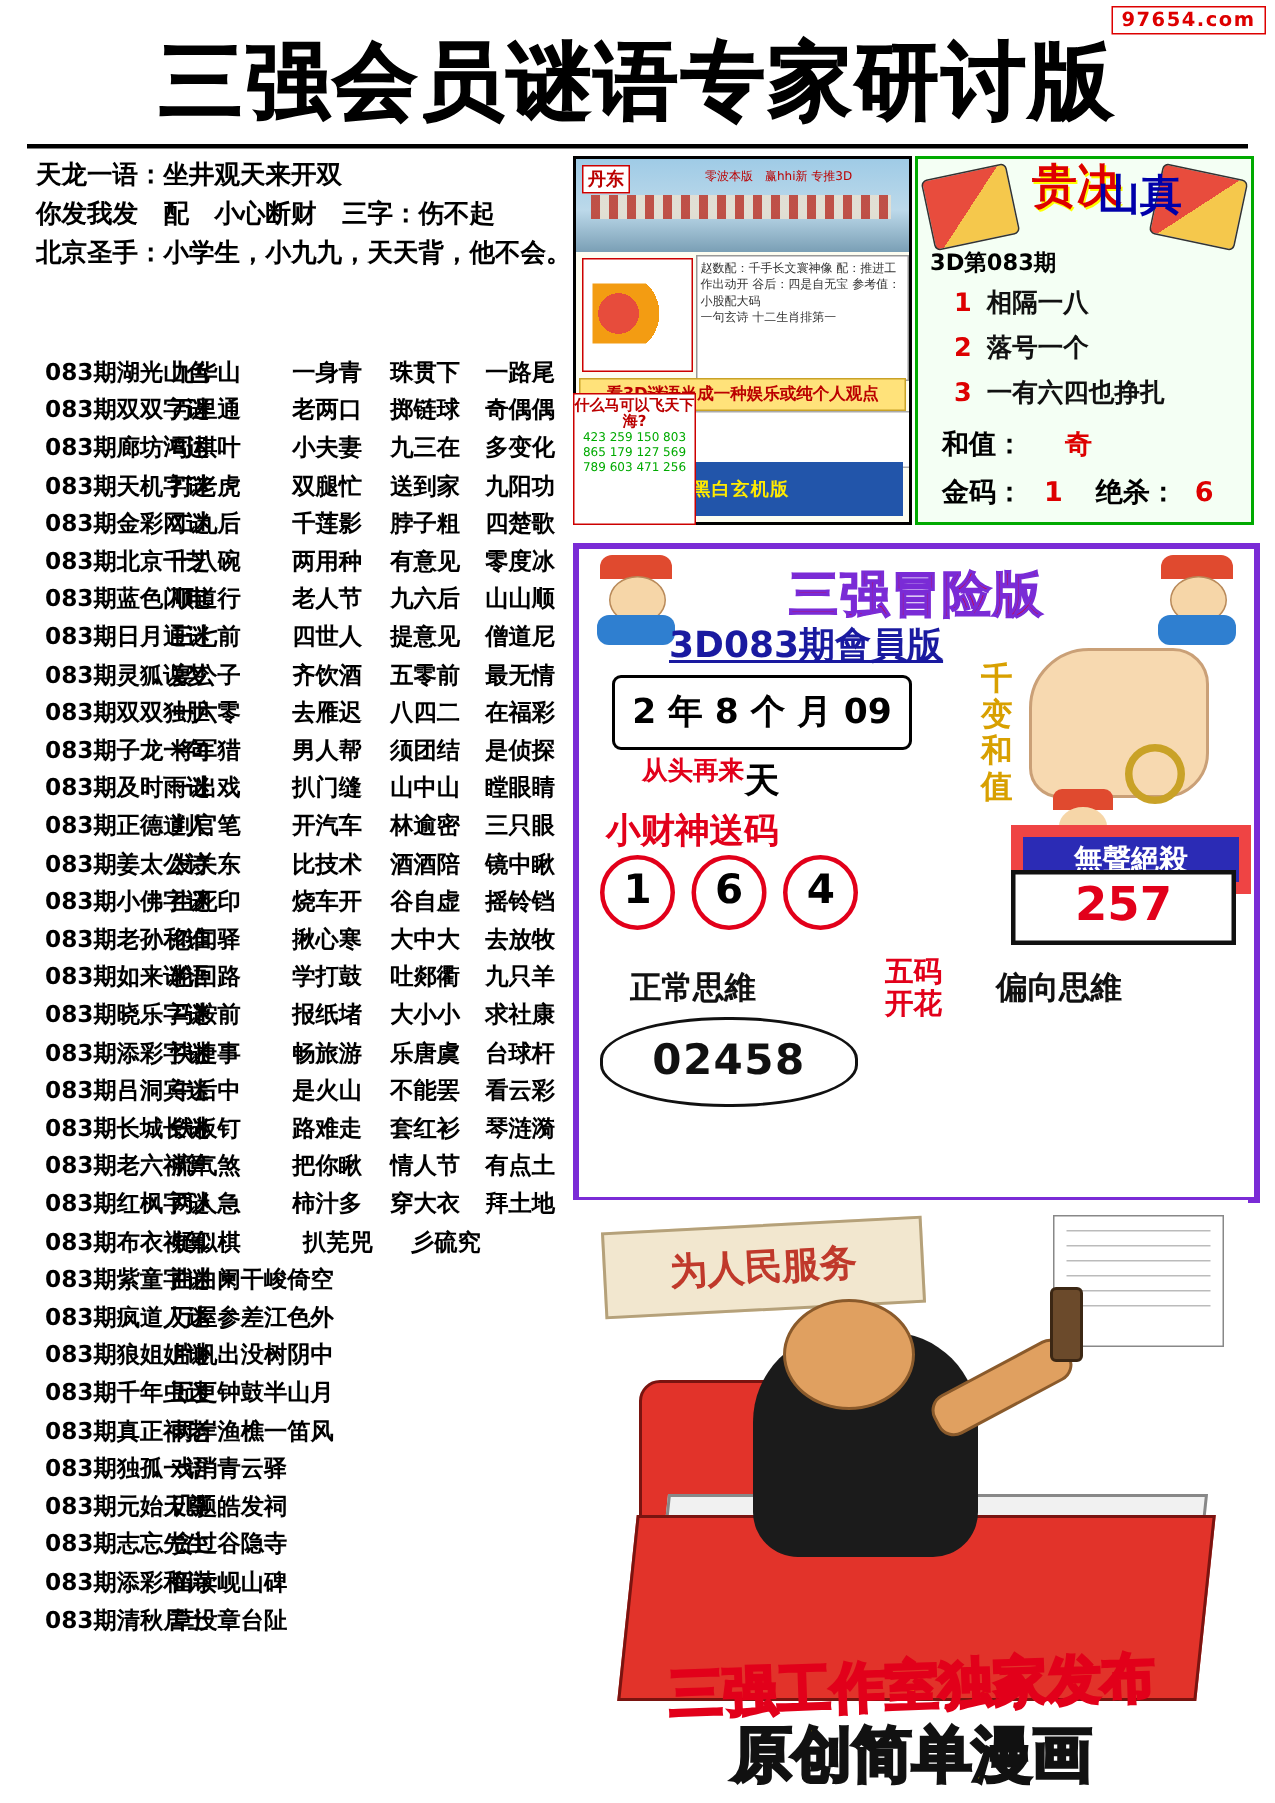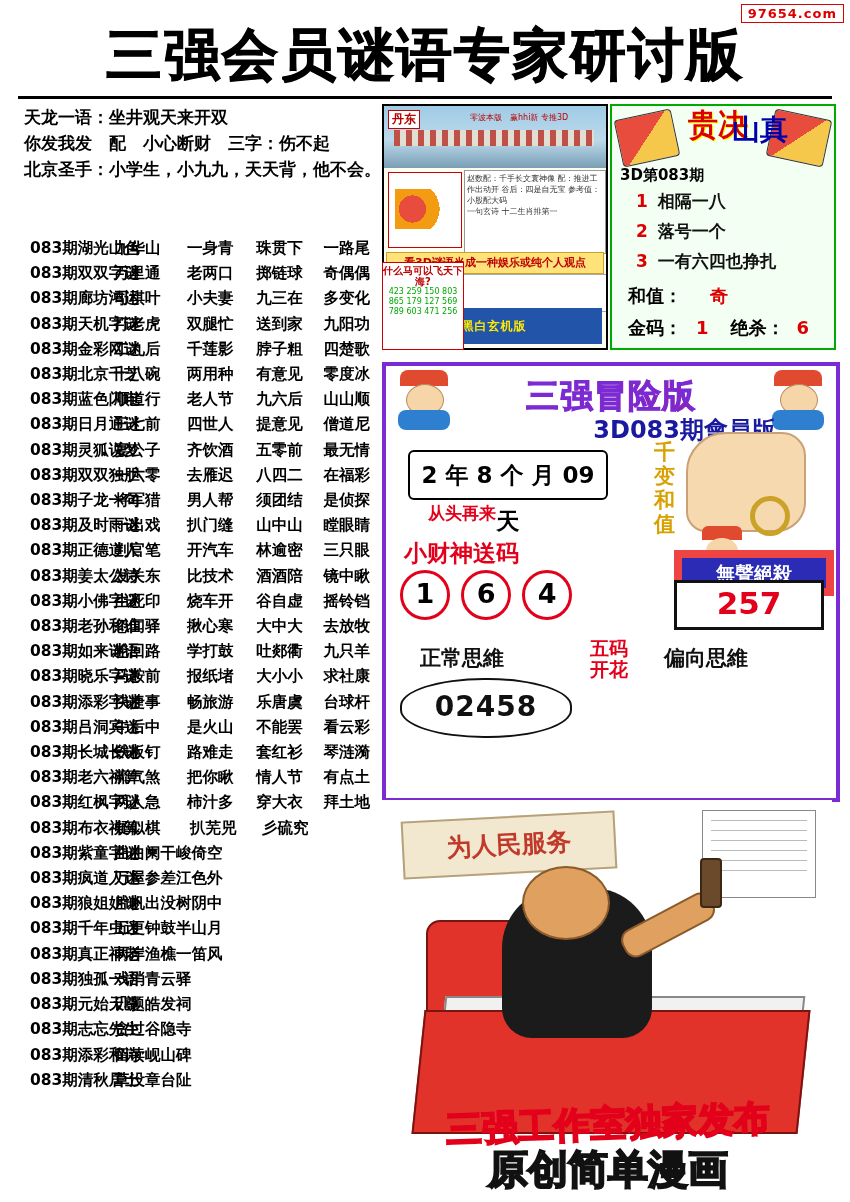--- a/index.html
+++ b/index.html
@@ -46,21 +46,21 @@
   .verses .lbl{color:#000;}
 
   
   .riddles{
     position:absolute;left:30px;top:236px;width:340px;
     font-size:15.5px;line-height:25.2px;color:#000;font-weight:bold;
   }
   .riddle-row{display:flex;white-space:nowrap;}
   .riddle-row .c0{width:84px;}
   .riddle-row .c1{width:76px;}
-  .riddle-row .c2{width:72px;}
+  .riddle-row .c2{width:72px;margin-left:12px;}
   .riddle-row .c3{width:70px;}
 
   
   .collage{
     position:absolute;left:382px;top:104px;width:222px;height:242px;
     border:2px solid #000;background:#fdfdf0;overflow:hidden;
   }
   .collage .bridge{
     position:absolute;left:0;top:0;width:222px;height:62px;
     background:linear-gradient(#9fcbe6 0%,#bcd9ea 55%,#7a9fb5 100%);
@@ -164,22 +164,22 @@
     position:absolute;left:382px;top:362px;width:450px;height:432px;
     border:4px solid #7a2bd6;background:#fff;overflow:hidden;
   }
   .poster .ptitle{
     position:absolute;left:60px;top:8px;width:330px;text-align:center;
     font-size:33px;font-weight:bold;color:#e2001a;
     -webkit-text-stroke:1px #7a2bd6;
     letter-spacing:1px;
   }
   .poster .psub{
-    position:absolute;left:60px;top:48px;width:330px;text-align:right;
-    font-size:24px;font-weight:bold;color:#1a1aa0;
+    position:absolute;left:60px;top:48px;width:330px;text-align:left;
+    font-size:24px;font-weight:bold;color:#1a1aa0;text-decoration:underline;
   }
   .poster .mascot{
     position:absolute;width:64px;height:60px;
   }
   .poster .mascot .hat{
     position:absolute;left:8px;top:0;width:48px;height:16px;background:#e04a2f;border-radius:8px 8px 0 0;
   }
   .poster .mascot .face{
     position:absolute;left:14px;top:14px;width:36px;height:30px;background:#f6d6a8;border-radius:50%;border:1px solid #b98a5a;
   }

